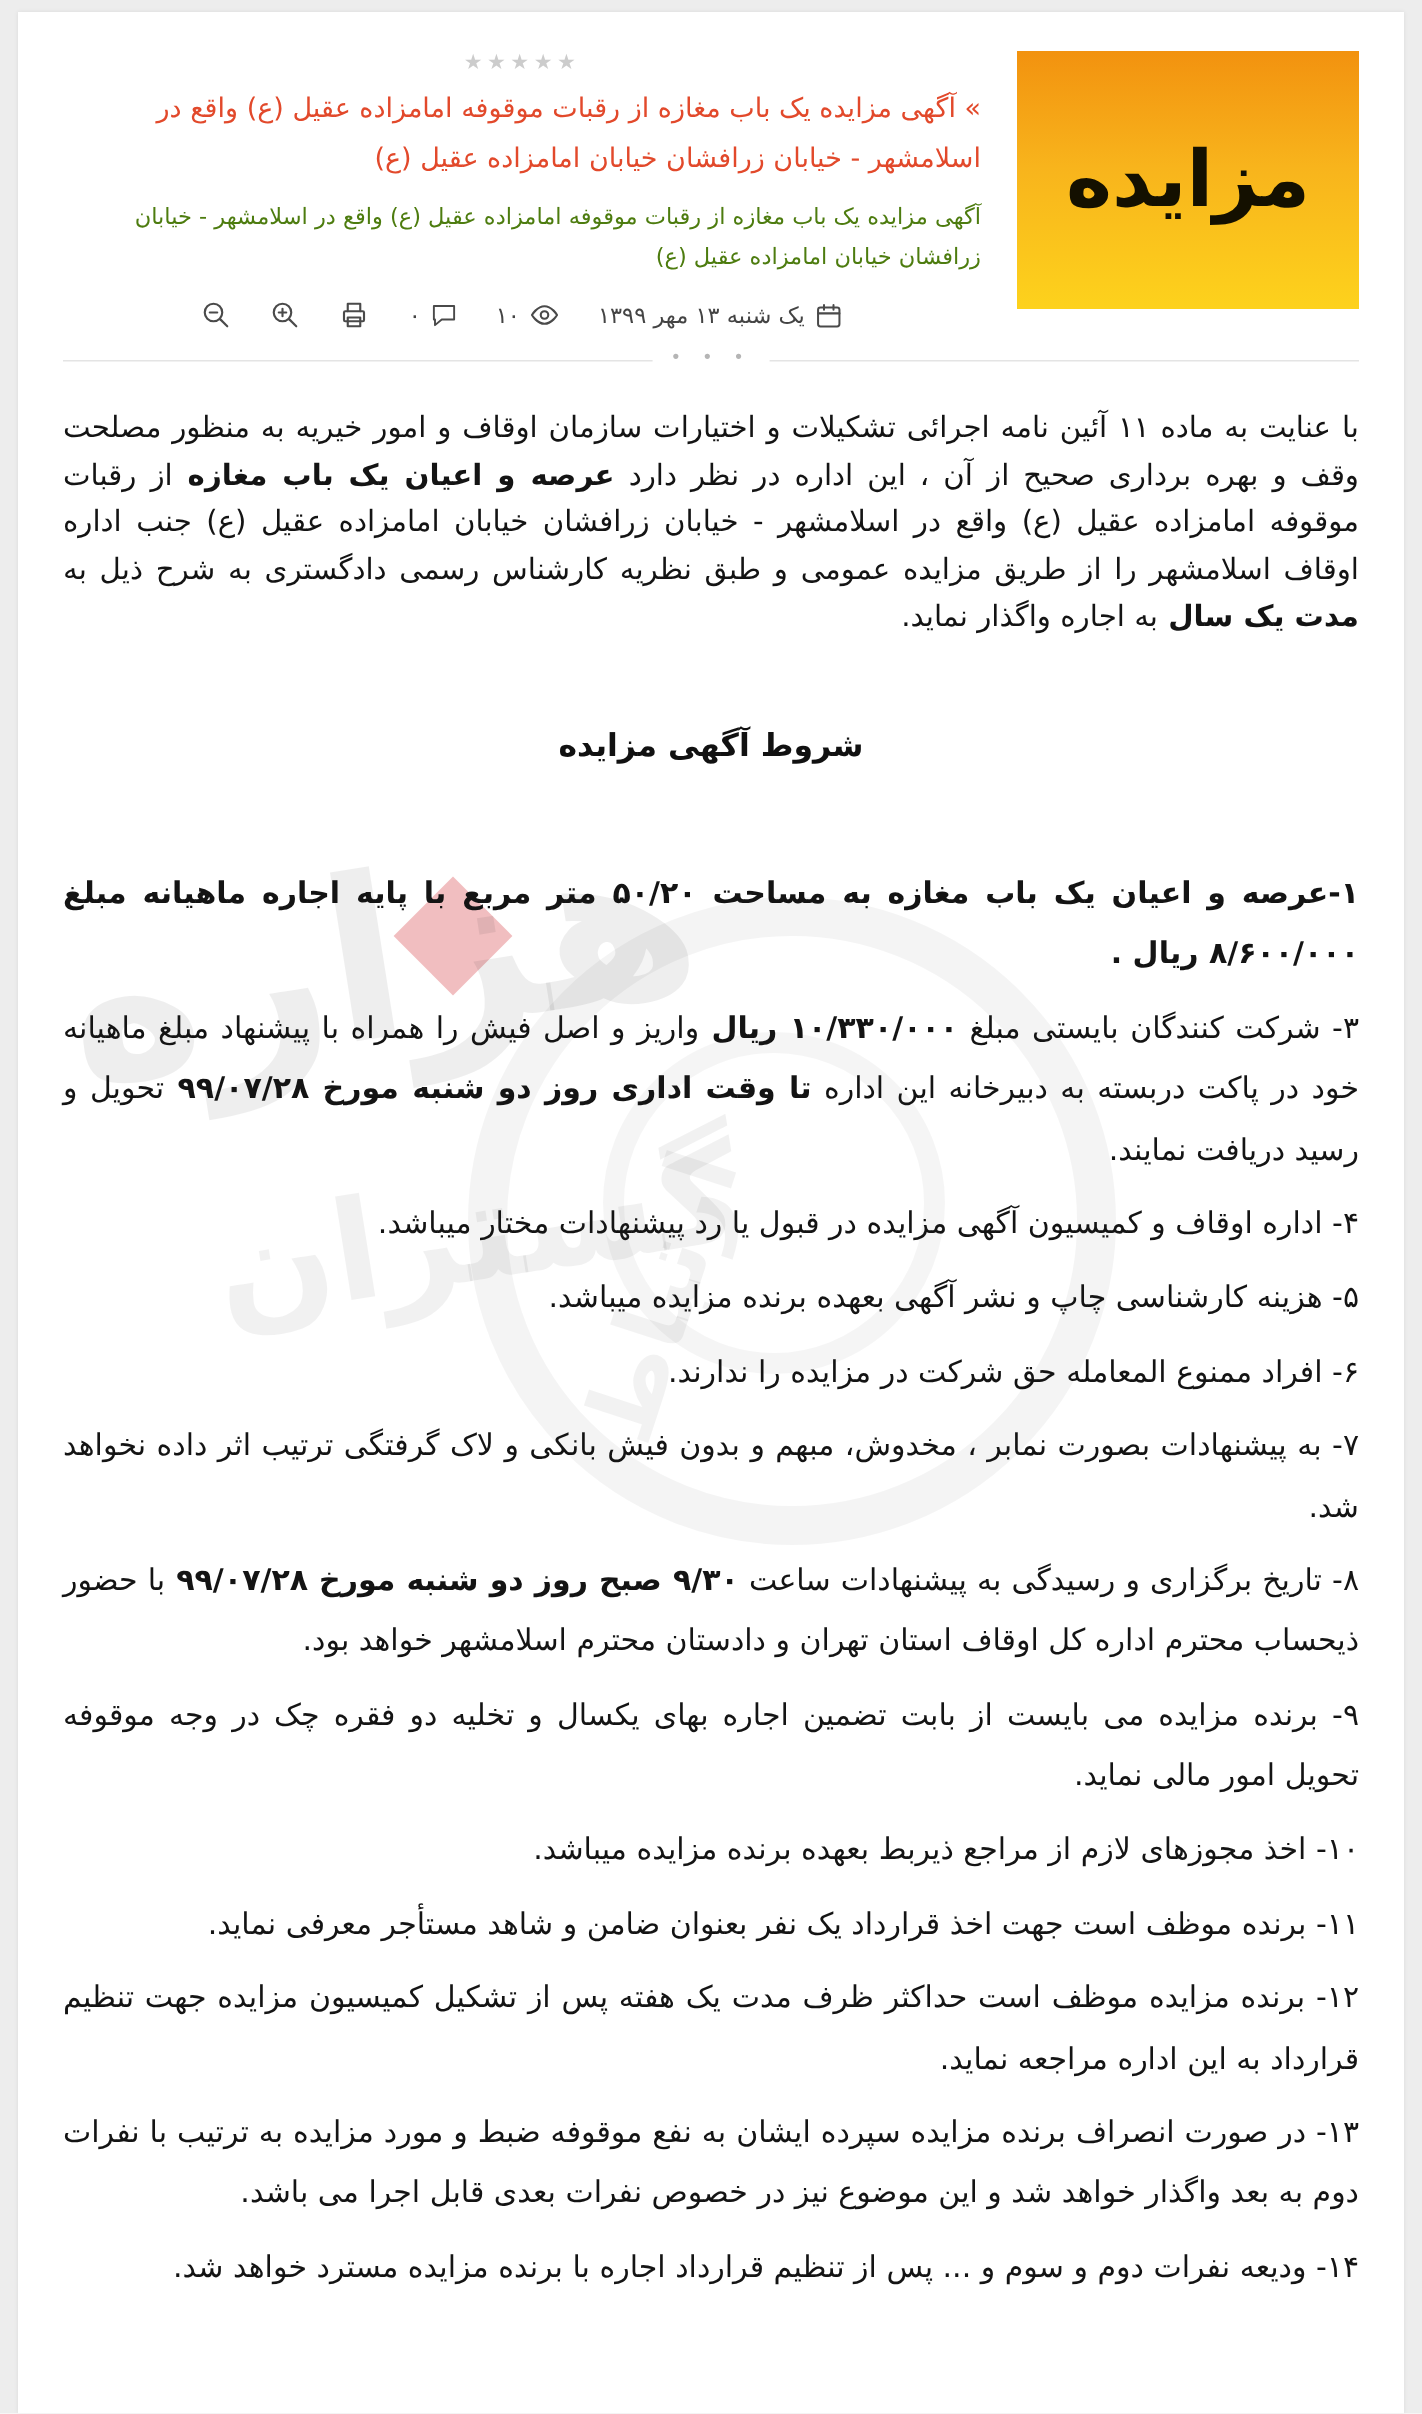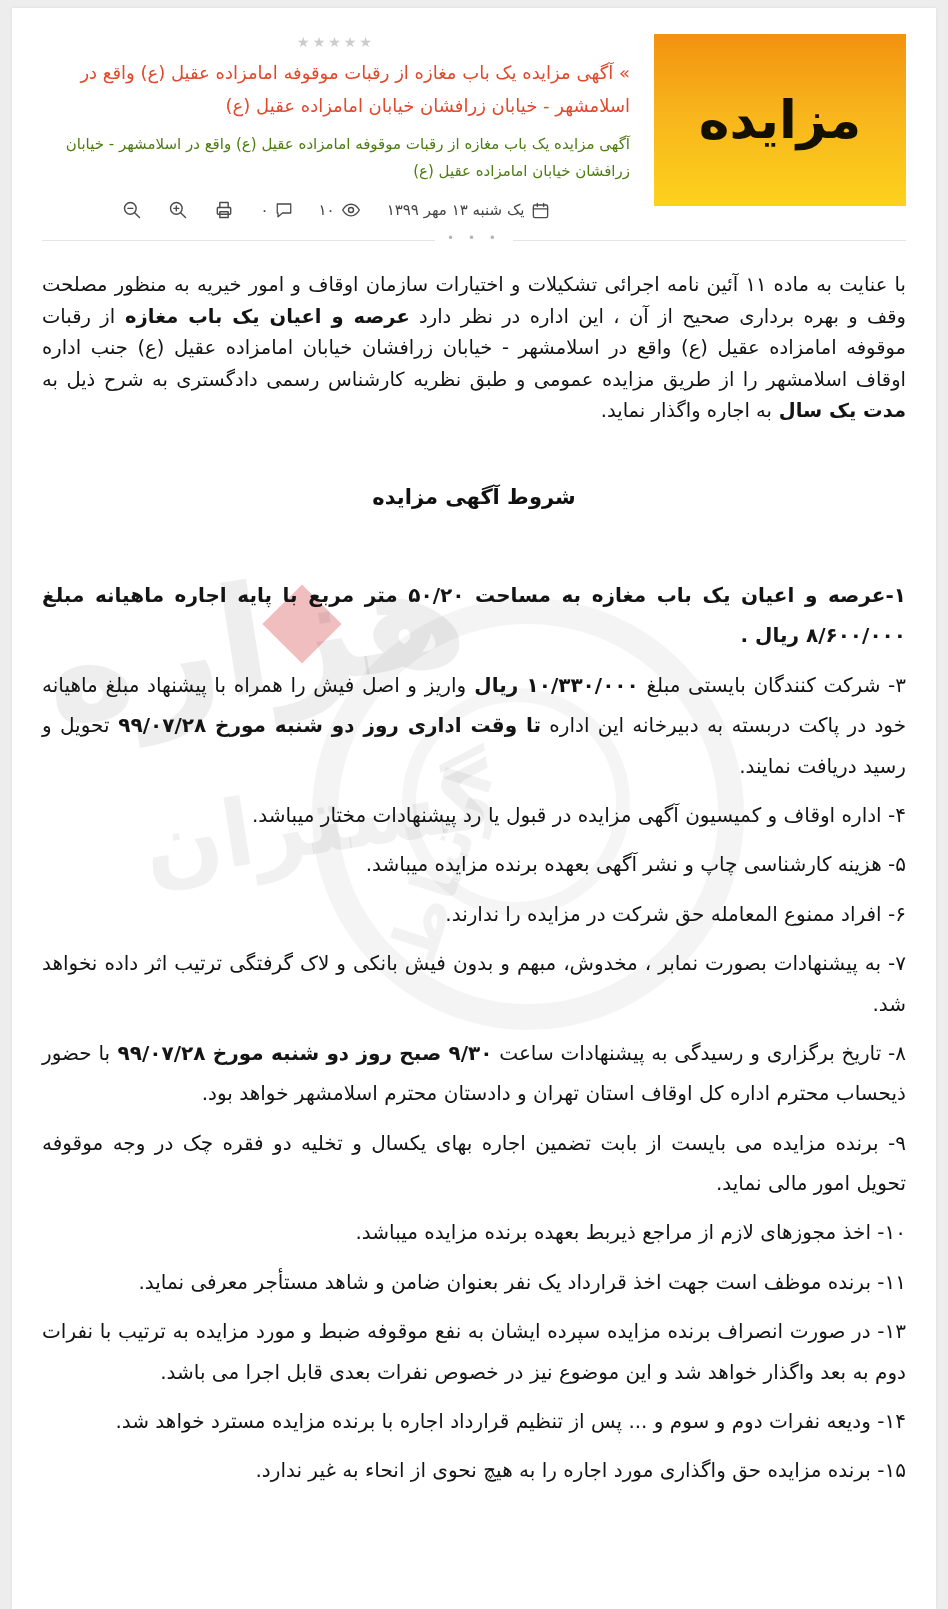--- a/index.html
+++ b/index.html
@@ -24,21 +24,21 @@
   
   .header{
     position:relative;
     z-index:2;
     display:flex;
     gap:24px;
     align-items:flex-start;
   }
   .logo{
     flex:0 0 auto;
-    width:252px;
+    width:228px;
     height:172px;
     background:linear-gradient(180deg,#f2920f 0%,#f8b41c 45%,#fdd21c 100%);
     display:flex;
     align-items:center;
     justify-content:center;
   }
   .logo span{
     font-size:52px;
     font-weight:bold;
     color:#141000;
@@ -245,19 +245,19 @@
         <p class="term"><span class="b">۱-عرصه و اعیان یک باب مغازه به مساحت ۵۰/۲۰ متر مربع با پایه اجاره ماهیانه مبلغ ۸/۶۰۰/۰۰۰ ریال .</span></p>
         <p class="term"><span>۳- شرکت کنندگان بایستی مبلغ </span><span class="b">۱۰/۳۳۰/۰۰۰ ریال </span><span>واریز و اصل فیش را همراه با پیشنهاد مبلغ ماهیانه خود در پاکت دربسته به دبیرخانه این اداره </span><span class="b">تا وقت اداری روز دو شنبه مورخ ۹۹/۰۷/۲۸ </span><span>تحویل و رسید دریافت نمایند.</span></p>
         <p class="term"><span>۴- اداره اوقاف و کمیسیون آگهی مزایده در قبول یا رد پیشنهادات مختار میباشد.</span></p>
         <p class="term"><span>۵- هزینه کارشناسی چاپ و نشر آگهی بعهده برنده مزایده میباشد.</span></p>
         <p class="term"><span>۶- افراد ممنوع المعامله حق شرکت در مزایده را ندارند.</span></p>
         <p class="term"><span>۷- به پیشنهادات بصورت نمابر ، مخدوش، مبهم و بدون فیش بانکی و لاک گرفتگی ترتیب اثر داده نخواهد شد.</span></p>
         <p class="term"><span>۸- تاریخ برگزاری و رسیدگی به پیشنهادات ساعت </span><span class="b">۹/۳۰ صبح روز دو شنبه مورخ ۹۹/۰۷/۲۸ </span><span>با حضور ذیحساب محترم اداره کل اوقاف استان تهران و دادستان محترم اسلامشهر خواهد بود.</span></p>
         <p class="term"><span>۹- برنده مزایده می بایست از بابت تضمین اجاره بهای یکسال و تخلیه دو فقره چک در وجه موقوفه  تحویل امور مالی نماید.</span></p>
         <p class="term"><span>۱۰- اخذ مجوزهای لازم از مراجع ذیربط بعهده برنده مزایده میباشد.</span></p>
         <p class="term"><span>۱۱- برنده موظف است جهت اخذ قرارداد یک نفر بعنوان ضامن و شاهد مستأجر معرفی نماید.</span></p>
+        <p class="term"><span>۱۲- برنده مزایده موظف است حداکثر ظرف مدت یک هفته پس از تشکیل کمیسیون مزایده جهت تنظیم قرارداد به این اداره مراجعه نماید.</span></p>
         <p class="term"><span>۱۳- در صورت انصراف برنده مزایده سپرده ایشان به نفع موقوفه ضبط و مورد مزایده به ترتیب با نفرات دوم به بعد واگذار خواهد شد و این موضوع نیز در خصوص نفرات بعدی  قابل اجرا می باشد.</span></p>
         <p class="term"><span>۱۴- ودیعه نفرات دوم و سوم و ... پس از تنظیم قرارداد اجاره با برنده مزایده مسترد خواهد شد.</span></p>
-        <p class="term"><span>۱۵- برنده مزایده حق واگذاری مورد اجاره را به هیچ نحوی از انحاء به غیر ندارد.</span></p>
       </div>
   </div>
 
 </div>
 
 </body></html>

